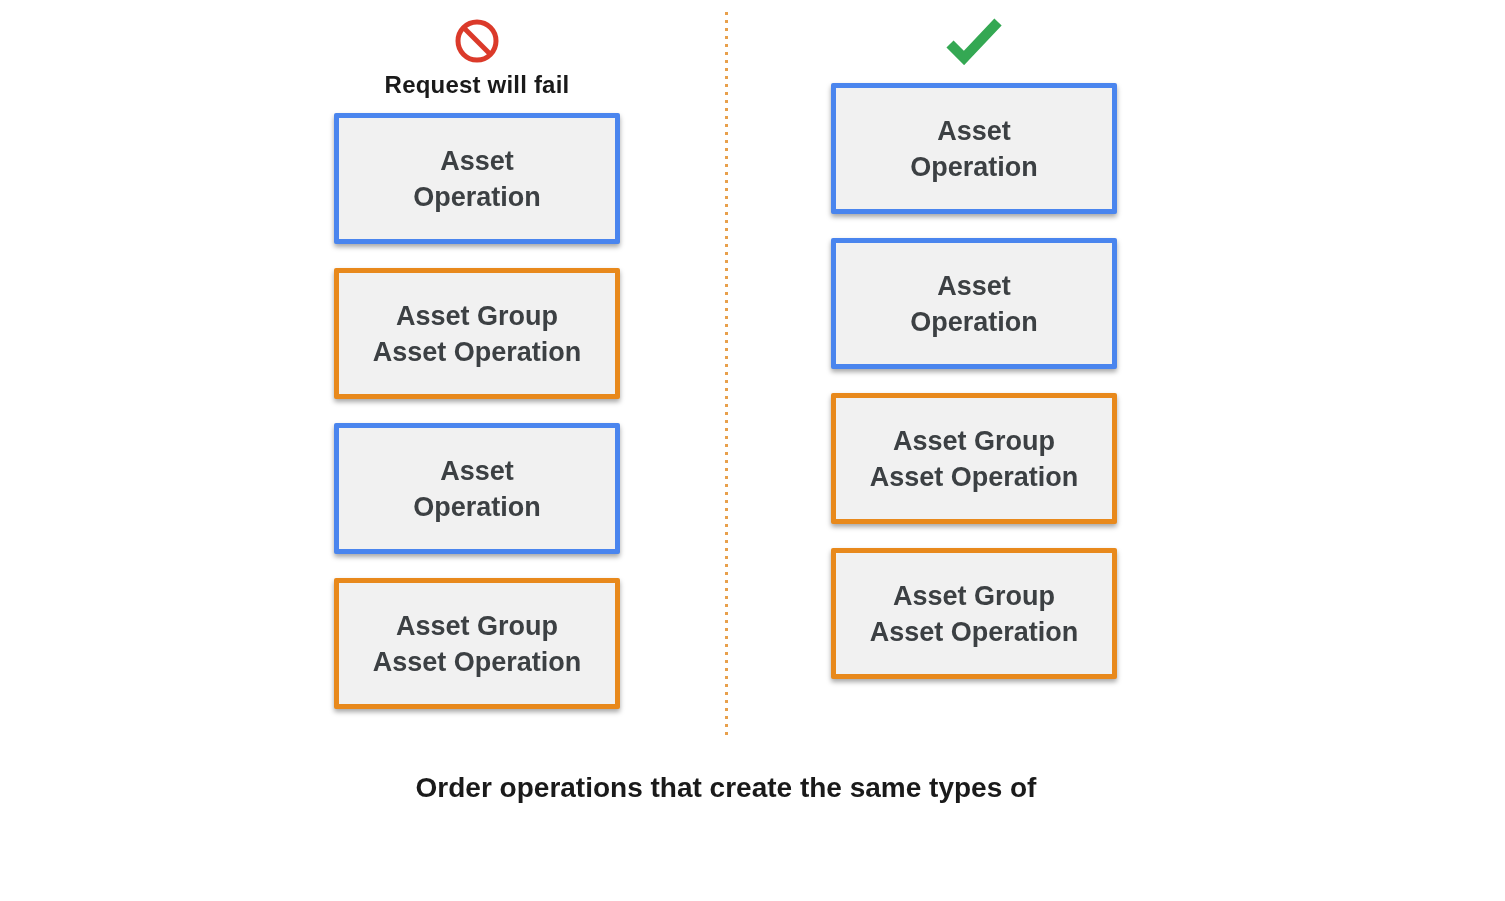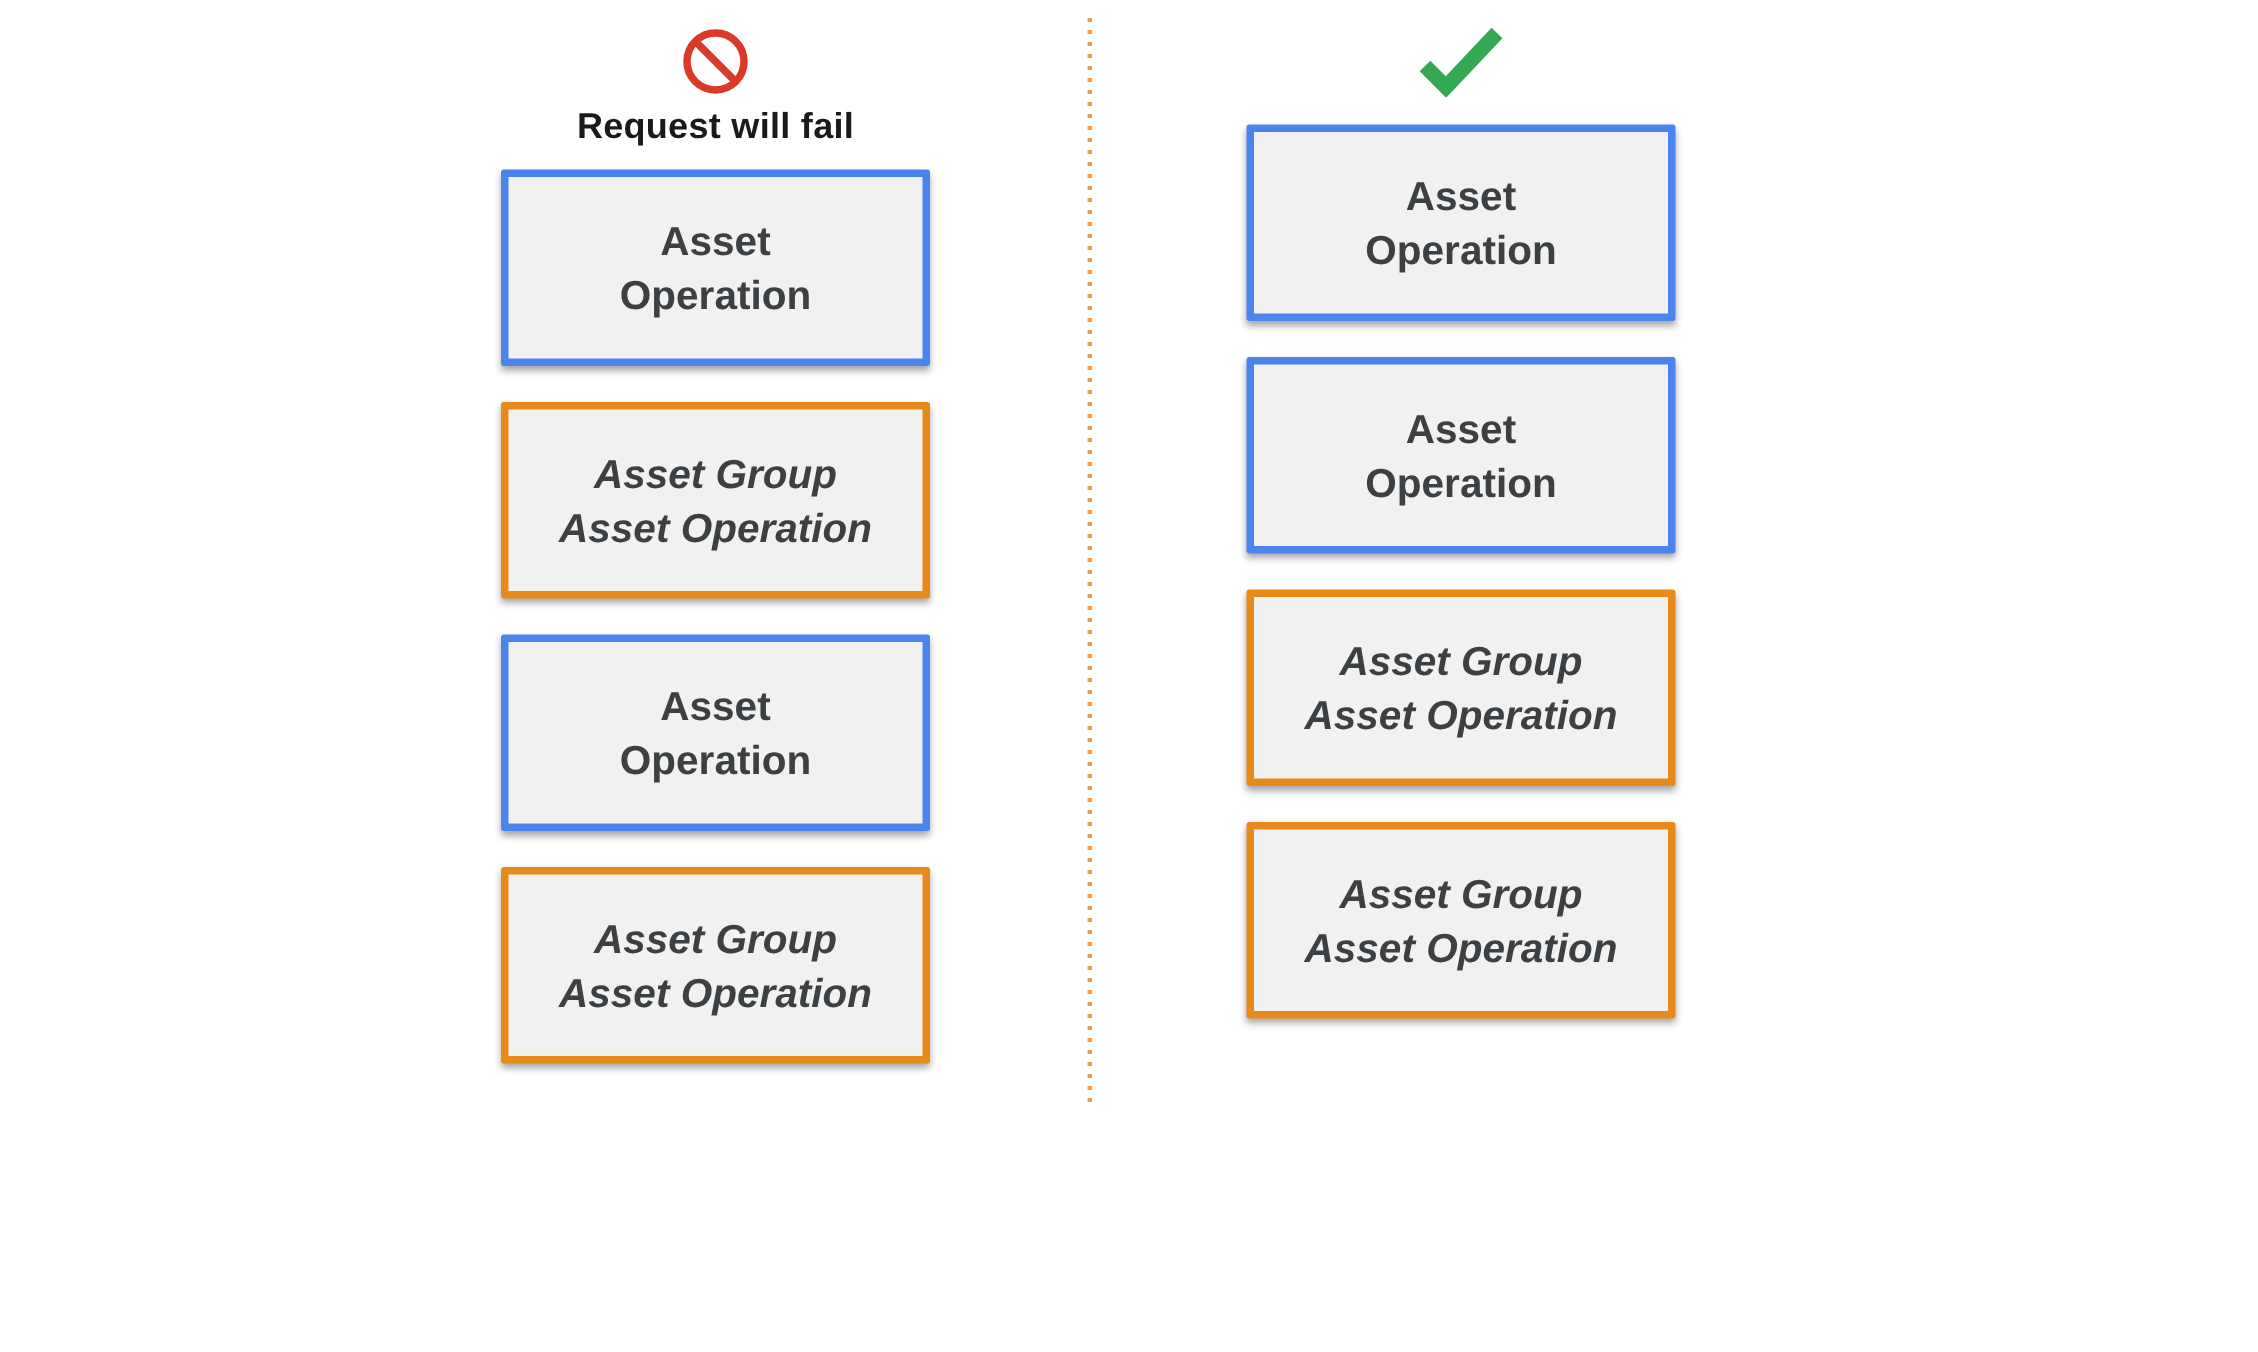--- a/index.html
+++ b/index.html
@@ -50,21 +50,21 @@
     border: 5px solid #888;
     background: var(--box-fill, #f1f1f1);
     box-shadow: 0 3px 5px rgba(0,0,0,0.35);
     display: flex;
     flex-direction: column;
     justify-content: center;
     align-items: center;
     text-align: center;
   }
   .box.blue   { border-color: var(--blue-border,   #4a85ee); }
-  .box.orange { border-color: var(--orange-border, #e8891c); font-style: italic; }
+  .box.orange { border-color: var(--orange-border, #e8891c); }
   .box-line {
     font-size: 27px;
     font-weight: bold;
     color: var(--box-text, #3c4043);
     line-height: 36px;
   }
   .divider {
     position: absolute;
     left: 725px;
     top: 12px;
@@ -151,15 +151,16 @@
           <div class="box-line">Asset Operation</div>
         </div>
         <div class="box orange">
           <div class="box-line">Asset Group</div>
           <div class="box-line">Asset Operation</div>
         </div>
       </div>
   </div>
 
   <div class="caption">
+    <div>Order operations that create the same types of</div>
   </div>
 
 </div>
 
 </body></html>

